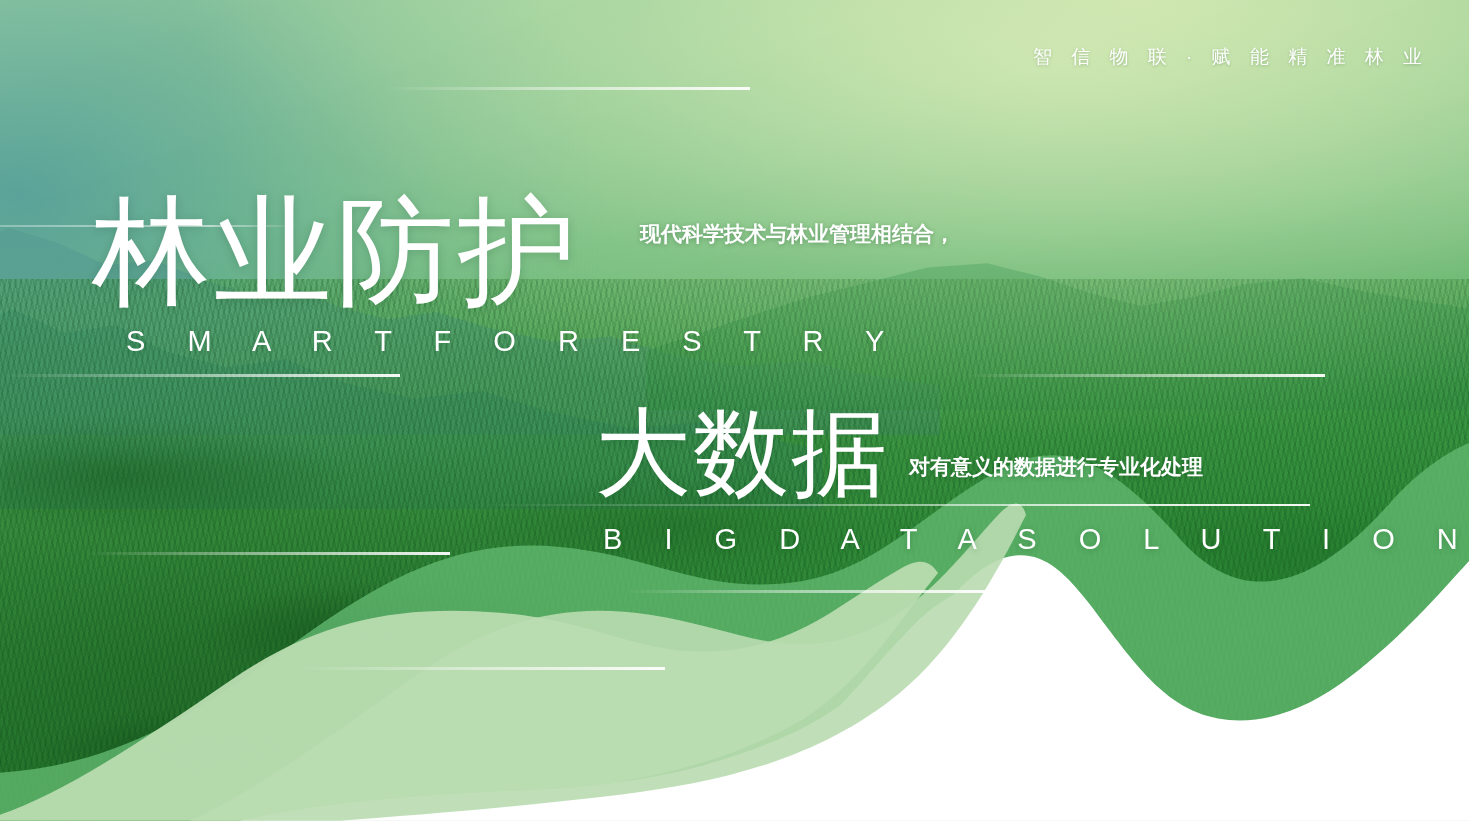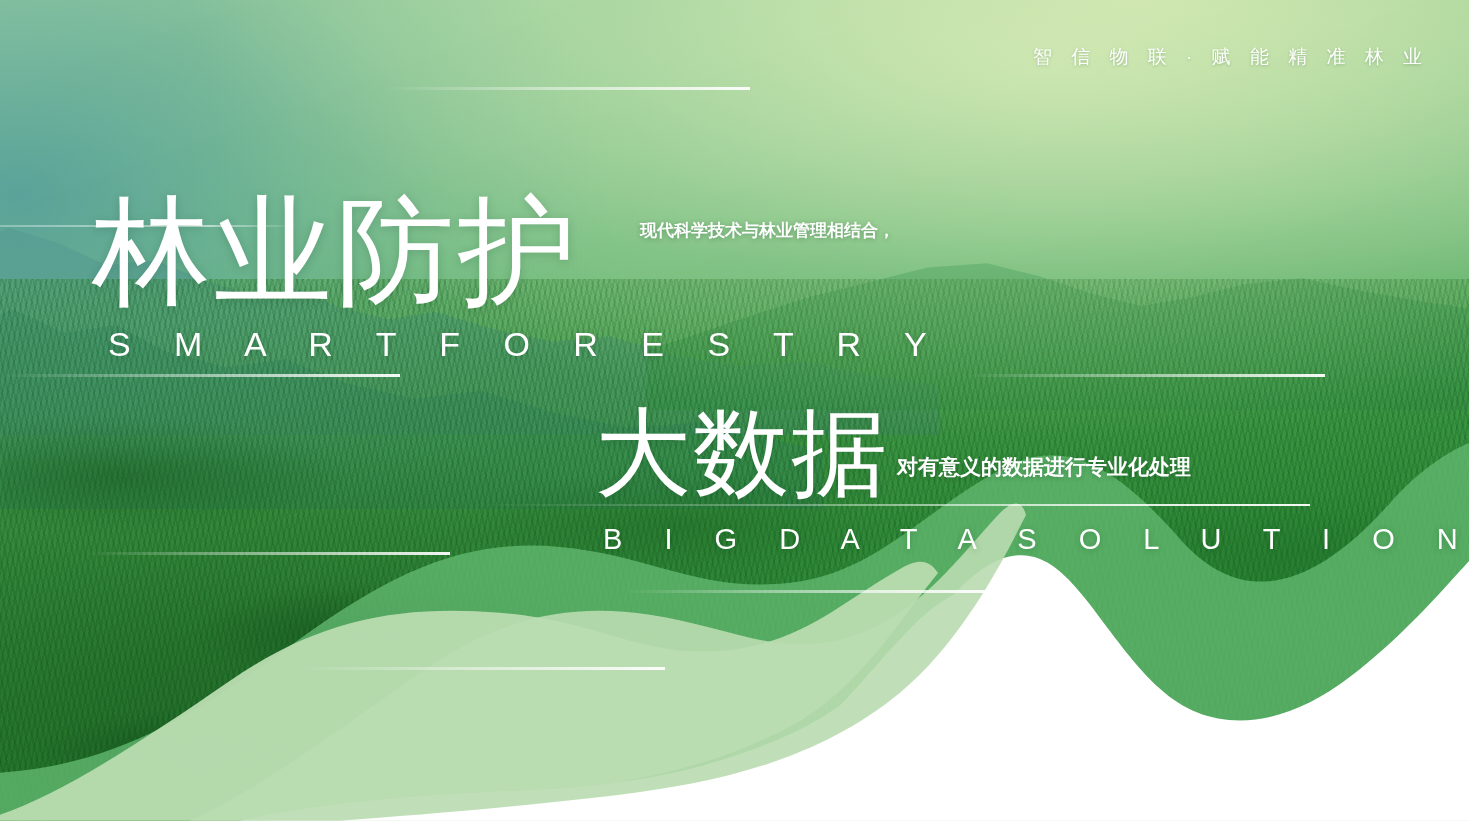--- a/index.html
+++ b/index.html
@@ -115,45 +115,45 @@
     color:#fff;
     font-size:118px;
     line-height:1.08;
     font-weight:300;
     letter-spacing:4px;
     white-space:nowrap;
     text-shadow:0 2px 10px rgba(0,50,20,.18);
   }
   .title-en{
     color:#fff;
-    font-size:34px;
+    font-size:29px;
     letter-spacing:17px;
     font-weight:400;
     white-space:nowrap;
     margin-top:10px;
-    margin-left:16px;
+    margin-left:34px;
     text-shadow:0 1px 6px rgba(0,50,20,.25);
   }
 
   .desc{
     position:absolute;left:640px;top:214px;
-    color:#fff;font-size:17px;font-weight:700;line-height:1.95;
+    color:#fff;font-size:21px;font-weight:700;line-height:1.95;
     white-space:nowrap;
     text-shadow:0 1px 5px rgba(0,50,20,.3);
   }
 
   .block-bigdata{position:absolute;left:595px;top:405px;}
   .bd-row{display:flex;align-items:flex-end;}
   .bd-title{
     color:#fff;font-size:96px;line-height:1;font-weight:400;letter-spacing:2px;
     white-space:nowrap;text-shadow:0 2px 10px rgba(0,50,20,.18);
   }
   .bd-desc{
     color:#fff;font-size:21px;font-weight:700;white-space:nowrap;
-    margin-left:8px;margin-bottom:20px;
+    margin-left:20px;margin-bottom:20px;
     text-shadow:0 1px 5px rgba(0,50,20,.3);
     font-family:Liberation Serif, serif;
   }
   .bd-en{
     color:#fff;font-size:29px;letter-spacing:17px;font-weight:400;
     white-space:nowrap;margin-top:22px;margin-left:8px;
     text-shadow:0 1px 6px rgba(0,50,20,.25);
   }
 </style>
 </head>

